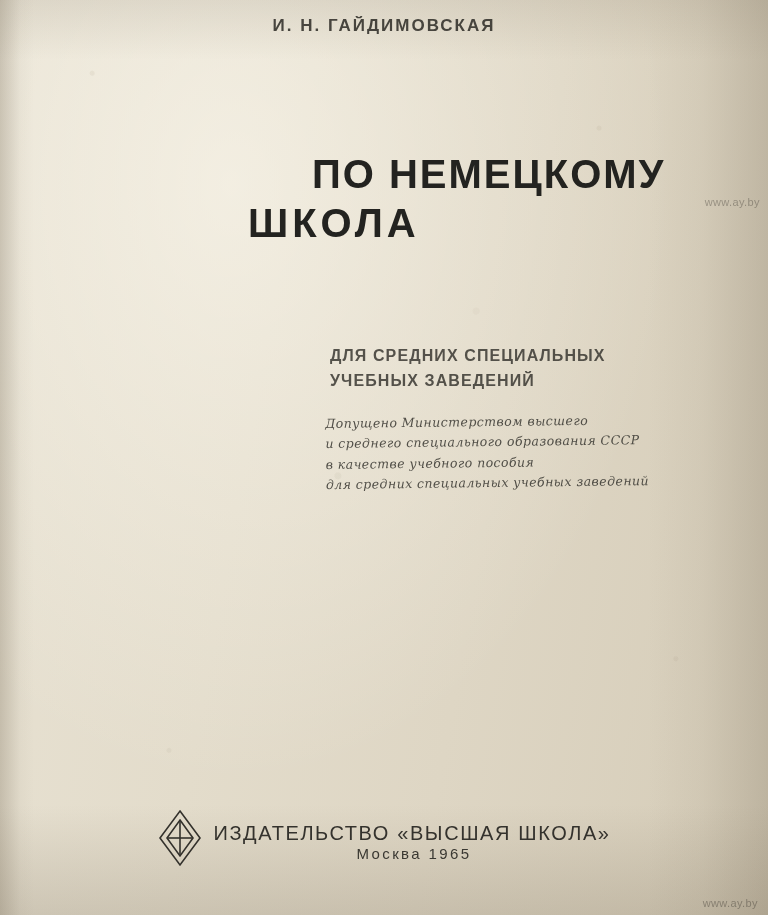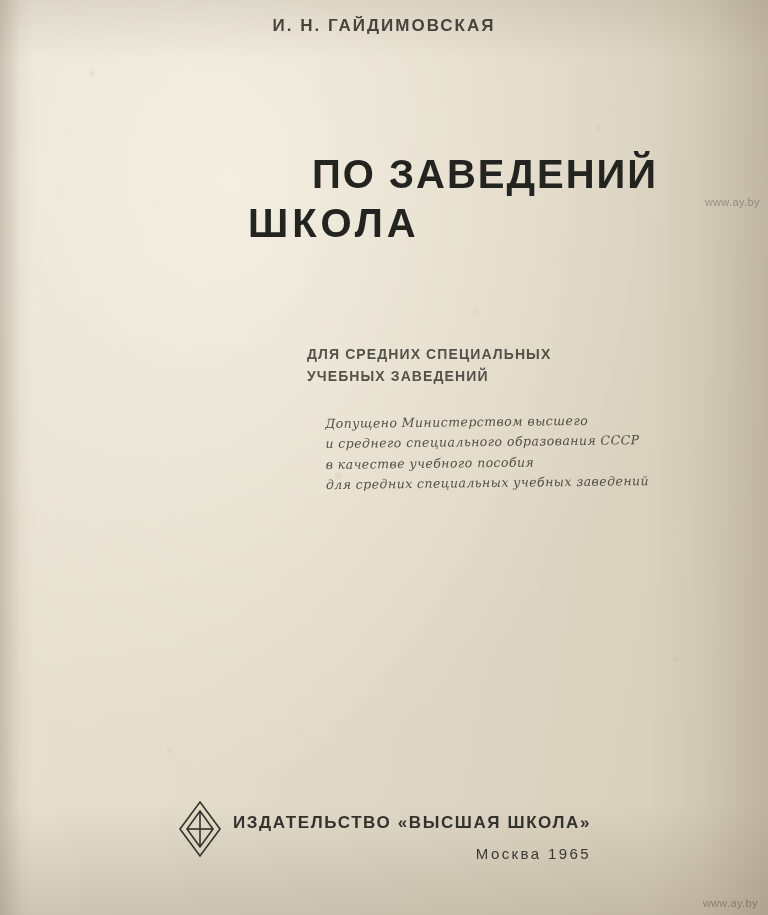--- a/index.html
+++ b/index.html
@@ -100,22 +100,22 @@
     line-height: 1.22;
     white-space: nowrap;
   }
   .title-line-1 { margin-left: 248px; }
   .title-line-2 { margin-left: 312px; }
   .title-line-3 { margin-left: 248px; letter-spacing: 4px; }
 
   .subtitle {
     position: absolute;
     top: 344px;
-    left: 307px;
-    font-size: 14px;
+    left: 330px;
+    font-size: 16px;
     font-weight: 700;
     letter-spacing: 1.1px;
     line-height: 1.55;
     color: #3c3a34;
     text-transform: uppercase;
     opacity: 0.86;
   }
 
   .approval {
     position: absolute;
@@ -138,32 +138,32 @@
     right: 0;
     bottom: 52px;
     text-align: center;
   }
   .publisher-row {
     position: relative;
     display: inline-block;
     padding-left: 56px;
   }
   .publisher {
-    font-size: 17px;
-    font-weight: 700;
+    font-size: 20px;
+    font-weight: 400;
     letter-spacing: 1.6px;
     color: #34322d;
     white-space: nowrap;
   }
   .city-year {
-    margin-top: 12px;
+    margin-top: 0;
     font-size: 15px;
     letter-spacing: 2.4px;
     color: #3a3832;
-    text-align: right;
+    text-align: center;
     padding-left: 4px;
   }
 
   .logo {
     position: absolute;
     left: 0;
     top: -14px;
     width: 46px;
     height: 60px;
   }
@@ -194,21 +194,21 @@
   <div class="shade-top"></div>
   <div class="shade-left"></div>
   <div class="shade-right"></div>
   <div class="shade-bottom"></div>
 
   <div class="content">
 
     <div class="author">И. Н. ГАЙДИМОВСКАЯ</div>
 
     <div class="title-block">
-      <div class="title-line title-line-2">ПО ЗАВЕДЕНИЙ</div>
+      <div class="title-line title-line-2">ПО НЕМЕЦКОМУ</div>
       <div class="title-line title-line-3">ШКОЛА</div>
     </div>
 
     <div class="subtitle">
       <div>ДЛЯ СРЕДНИХ СПЕЦИАЛЬНЫХ</div>
       <div>УЧЕБНЫХ ЗАВЕДЕНИЙ</div>
     </div>
 
     <div class="approval">
       <div>Допущено Министерством высшего</div>

